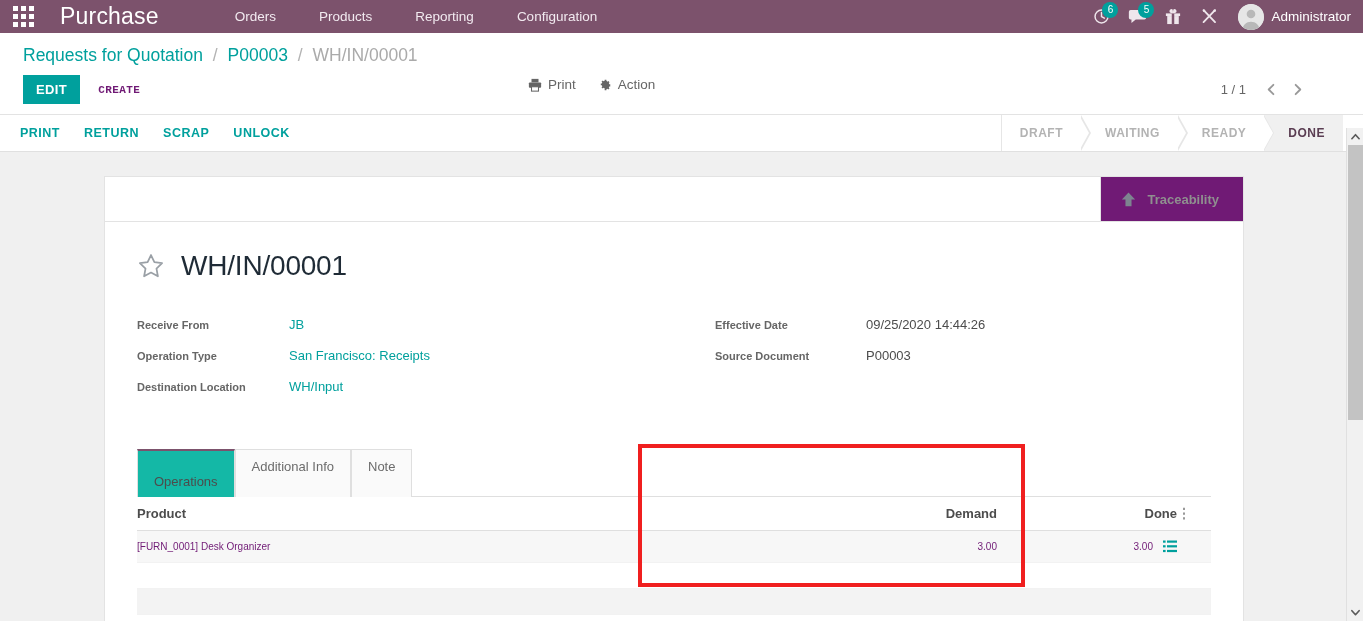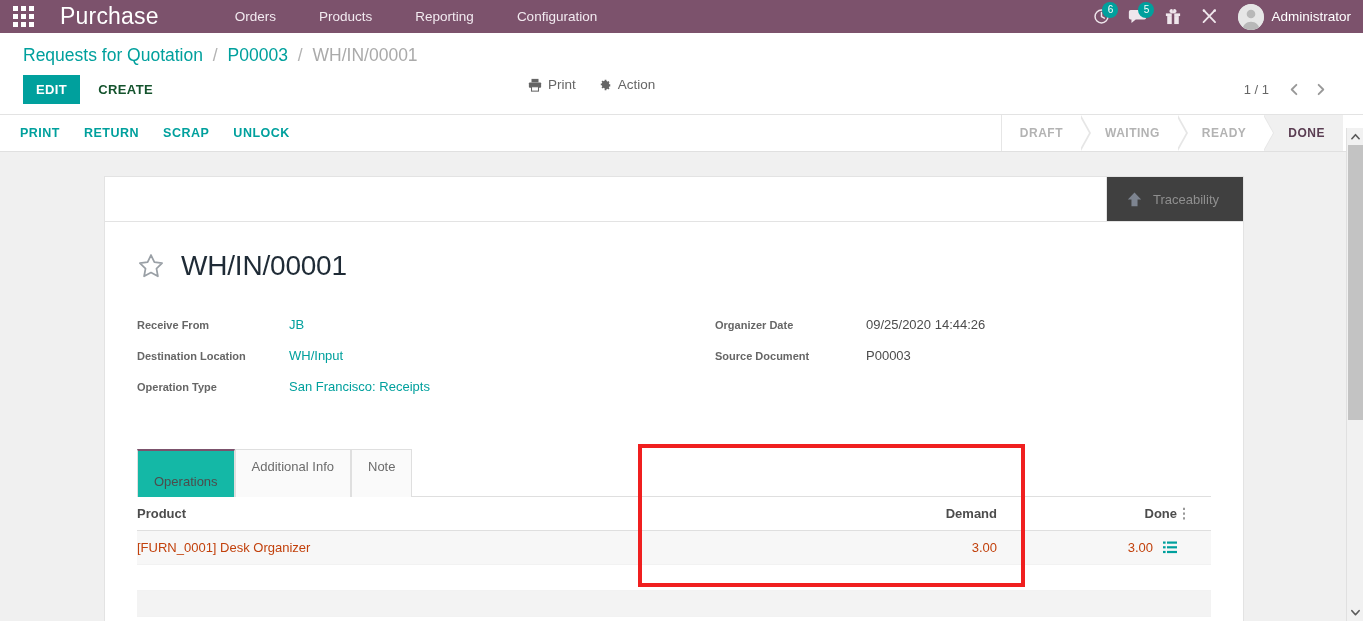--- a/index.html
+++ b/index.html
@@ -65,30 +65,30 @@
   .breadcrumb .sep { color: #b3b3b3; margin: 0 5px; }
   .breadcrumb .current { color: #aaa; }
 
   .cp-row2 { display: flex; align-items: center; padding: 6px 0 10px 0; position: relative; min-height: 36px; }
   .btn-edit {
     background: #00a09d; color: #fff; border: none;
     font-size: 13px; font-weight: bold; letter-spacing: .4px;
     padding: 7px 13px; cursor: pointer; font-family: inherit;
   }
   .btn-create {
-    background: transparent; color: #14532d; border: none;
-    font-size: 13px; font-weight: bold; letter-spacing: .4px;
-    padding: 7px 12px; cursor: pointer; margin-left: 6px; font-family: Liberation Sans, sans-serif;
+    background: transparent; color: #701a75; border: none;
+    font-size: 11px; font-weight: bold; letter-spacing: .4px;
+    padding: 7px 12px; cursor: pointer; margin-left: 6px; font-family: Liberation Mono, monospace;
   }
   .cp-center { position: absolute; left: 505px; top: 8px; display: flex; gap: 22px; }
   .cp-center .tool {
     display: flex; align-items: center; gap: 6px;
     color: #666; font-size: 13.5px; cursor: pointer;
   }
-  .pager { position: absolute; right: 9px; top: 9px; display: flex; align-items: center; gap: 4px; }
+  .pager { position: absolute; right: 32px; top: 9px; display: flex; align-items: center; gap: 4px; }
   .pager-count { color: #666; font-size: 13px; margin-right: 10px; }
   .pager-btn {
     width: 22px; height: 22px; display: flex; align-items: center; justify-content: center;
     color: #999; cursor: pointer;
   }
 
   
   .statusbar {
     background: #fff; border-bottom: 1px solid #e0e0e0;
     height: 37px; display: flex; align-items: stretch; position: relative;
@@ -135,21 +135,21 @@
     position: absolute; left: 104px; top: 11px; width: 1140px;
     background: #fff; border: 1px solid #e3e3e3; min-height: 460px;
   }
   .buttonbox-row {
     display: flex; justify-content: flex-end;
     border-bottom: 1px solid #e3e3e3; height: 45px; align-items: stretch;
   }
   .stat-button {
     display: flex; align-items: center; gap: 9px;
     border-left: 1px solid #e3e3e3; padding: 0 24px 0 18px;
-    cursor: pointer; background: #404040;
+    cursor: pointer; background: #701a75; font-weight: bold;
   }
   .stat-label { color: #8f8f8f; font-size: 13px; }
 
   .sheet-body { padding: 28px 32px 0 32px; }
   .record-title { display: flex; align-items: center; gap: 16px; margin-bottom: 34px; }
   .star-icon { cursor: pointer; line-height: 0; }
   .record-name { font-size: 28px; color: #1f2b36; font-weight: 400; letter-spacing: -.2px; }
 
   .form-groups { display: flex; position: relative; }
   .fgroup { width: 50%; }
@@ -183,21 +183,21 @@
   }
   .tabs .tab:not(.active) { border-color: #dfdfdf; }
 
   .list-table { width: 100%; border-collapse: collapse; table-layout: fixed; }
   .list-table th {
     text-align: left; font-size: 13px; color: #4c4c4c; font-weight: bold;
     padding: 9px 0 9px 0; border-bottom: 1px solid #dfdfdf; background: #fff;
   }
   .list-table th.num, .list-table td.num { text-align: right; }
   .list-table td {
-    font-size: 13px; color: #c2410c; padding: 9px 0;
+    font-size: 10px; color: #701a75; padding: 9px 0;
     border-bottom: 1px solid #f2f2f2;
   }
   .list-table tr.data-row { background: #f7f7f7; }
   .list-table tr.empty-row td { height: 26px; border-bottom: 1px solid #f2f2f2; }
   .list-table tr.empty-row.shaded { background: #f3f3f3; }
   .col-opt { width: 34px; text-align: right; padding-right: 6px !important; }
   .opt-dots { color: #999; font-size: 14px; cursor: pointer; line-height: 1; }
   .done-cell { display: flex; align-items: center; justify-content: flex-end; gap: 10px; }
   .detail-icon { color: #00a09d; cursor: pointer; line-height: 0; }
 
@@ -376,32 +376,32 @@
         </div>
 
         <div class="form-groups">
 
           <div class="fgroup left">
             <div class="frow">
               <span class="flabel">Receive From</span>
               <span class="fvalue link">JB</span>
             </div>
             <div class="frow">
+              <span class="flabel">Operation Type</span>
+              <span class="fvalue link">San Francisco: Receipts</span>
+            </div>
+            <div class="frow">
               <span class="flabel">Destination Location</span>
               <span class="fvalue link">WH/Input</span>
             </div>
-            <div class="frow">
-              <span class="flabel">Operation Type</span>
-              <span class="fvalue link">San Francisco: Receipts</span>
-            </div>
           </div>
 
           <div class="fgroup right">
             <div class="frow">
-              <span class="flabel">Organizer Date</span>
+              <span class="flabel">Effective Date</span>
               <span class="fvalue">09/25/2020 14:44:26</span>
             </div>
             <div class="frow">
               <span class="flabel">Source Document</span>
               <span class="fvalue">P00003</span>
             </div>
           </div>
         </div>
 
         <div class="notebook">

